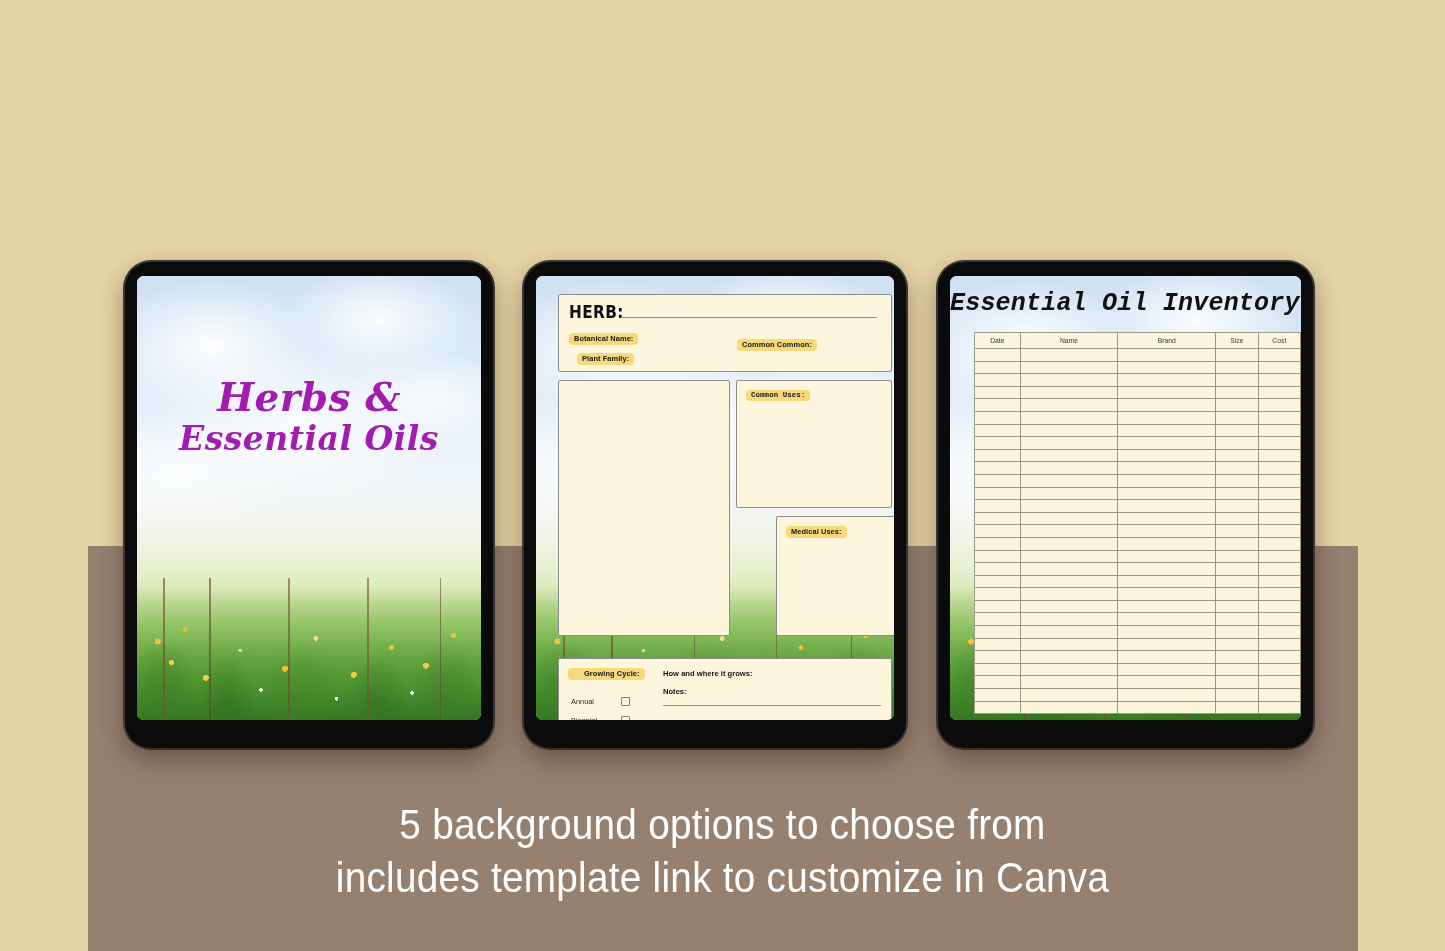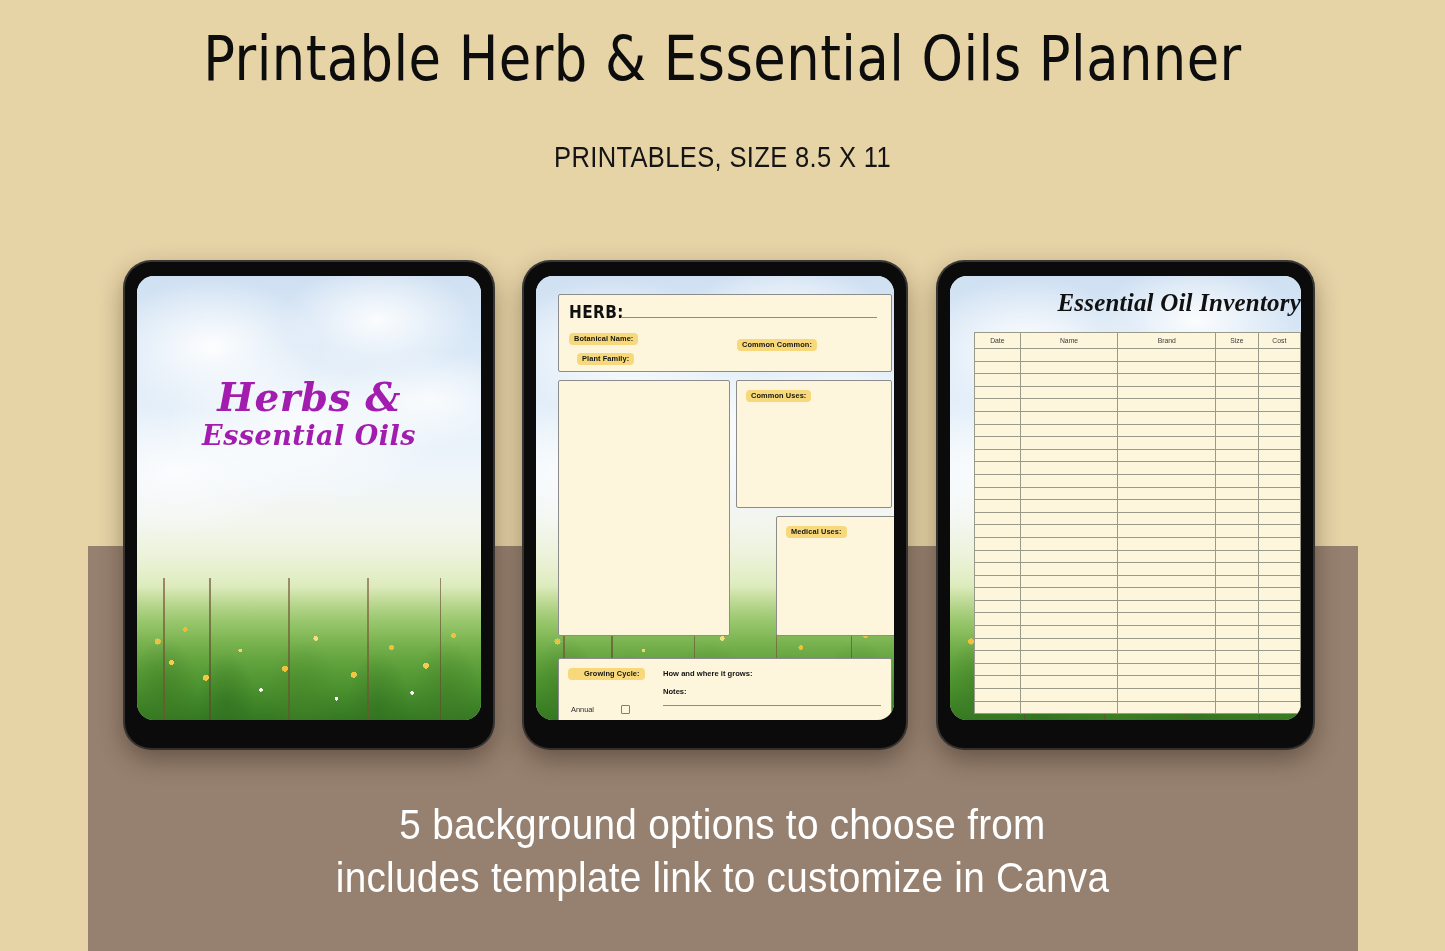--- a/index.html
+++ b/index.html
@@ -43,21 +43,21 @@
   
   .tablet {
     position: absolute;
     background: #0b0b0b;
     border-radius: 26px;
     box-shadow: 0 10px 26px rgba(40,25,15,0.45), 0 0 0 2px #3c3c3c;
     padding: 14px 12px 28px 12px;
   }
   .tablet-screen {
     width: 100%; height: 100%;
-    border-radius: 17px;
+    border-radius: 7px;
     overflow: hidden;
     position: relative;
     background: #eef3fb;
   }
 
   #tablet-cover  { left: 125px; top: 262px; width: 368px; height: 486px; }
   #tablet-herb   { left: 524px; top: 262px; width: 382px; height: 486px; }
   #tablet-inv    { left: 938px; top: 262px; width: 375px; height: 486px; }
 
   
@@ -120,21 +120,21 @@
     text-align: center;
     font-family: "DejaVu Serif", serif;
     font-style: italic;
     font-weight: 700;
     font-size: 39px;
     line-height: 1.18;
     color: #a21caf;
     letter-spacing: 0.5px;
     text-shadow: 0 1px 0 rgba(255,255,255,0.35);
   }
-  .cover-title .l2 { display: block; font-size: 27px; font-style: italic; }
+  .cover-title .l2 { display: block; font-size: 33px; font-style: italic; }
 
   
   .paper { position: absolute; inset: 0; }
   .hl {
     display: inline-block;
     background: #f7d97c;
     border-radius: 4px;
     padding: 1px 5px 2px 5px;
     font-size: 7.4px;
     font-weight: 700;
@@ -143,21 +143,21 @@
     white-space: nowrap;
   }
   .box {
     position: absolute;
     background: #fdf6dc;
     border: 1px solid #8c8c8c;
     border-radius: 2px;
   }
   #herb-head   { left: 22px; top: 18px;  width: 334px; height: 78px; }
   #herb-left   { left: 22px; top: 104px; width: 172px; height: 256px; }
-  #herb-common { left: 200px; top: 104px; width: 156px; height: 128px; }
+  #herb-common { left: 200px; top: 104px; width: 156px; height: 128px; font-family: Liberation Mono, monospace; }
   #herb-medical{ left: 200px; top: 240px; width: 156px; height: 120px; margin-left: 40px; }
   #herb-grow   { left: 22px; top: 382px; width: 334px; height: 92px; }
 
   .herb-title {
     position: absolute; left: 10px; top: 7px;
     font-family: "DejaVu Sans Condensed", "Liberation Sans Narrow", "Liberation Sans", sans-serif;
     font-size: 17px; font-weight: 700; letter-spacing: 0.4px; color: #101010;
   }
   .herb-rule {
     position: absolute; left: 62px; top: 22px; width: 256px;
@@ -178,33 +178,33 @@
     position: absolute; left: 104px; top: 28px;
     font-size: 7.6px; font-weight: 700; color: #121212;
   }
   .note-line {
     position: absolute; left: 104px; width: 218px;
     border-bottom: 1px solid #8e8e7e;
   }
   .cycle-row {
     position: absolute; left: 12px;
     display: flex; align-items: center; gap: 10px;
-    font-size: 7.4px; color: #2b2b2b; margin-top: 8px;
+    font-size: 7.4px; color: #2b2b2b;
   }
   .cycle-row .nm { width: 40px; }
   .cbx {
     width: 9px; height: 9px;
     border: 1px solid #7d7d7d; background: #fdf6dc; border-radius: 1px;
   }
 
   
   .inv-title {
     position: absolute; left: 0; right: 0; top: 13px;
-    text-align: right;
-    font-family: Liberation Serif, serif;
+    text-align: left;
+    font-family: Liberation Mono, monospace;
     font-style: italic; font-weight: 700;
     font-size: 25px; color: #111;
     letter-spacing: 0.2px;
   }
   .inv-table {
     position: absolute; left: 24px; top: 56px; width: 327px;
     border-collapse: collapse;
     background: #fdf6dc;
     table-layout: fixed;
   }
@@ -232,24 +232,20 @@
     transform: scaleX(0.90);
   }
 </style>
 </head>
 <body>
 
 <div id="stage">
 
   <div class="brown-band"></div>
 
-  <div class="header">
-    <div class="main-title">Printable Herb &amp; Essential Oils Planner</div>
-    <div class="sub-title">PRINTABLES, SIZE 8.5 X 11</div>
-  </div>
 
   <div class="tablet" id="tablet-cover">
     <div class="tablet-screen">
       <div class="art"></div>
       <div class="grass"></div>
       <div class="stems"></div>
       <div class="flowers"></div>
       <div class="cover-title">
         <span>Herbs &amp;</span>
         <span class="l2">Essential Oils</span>

